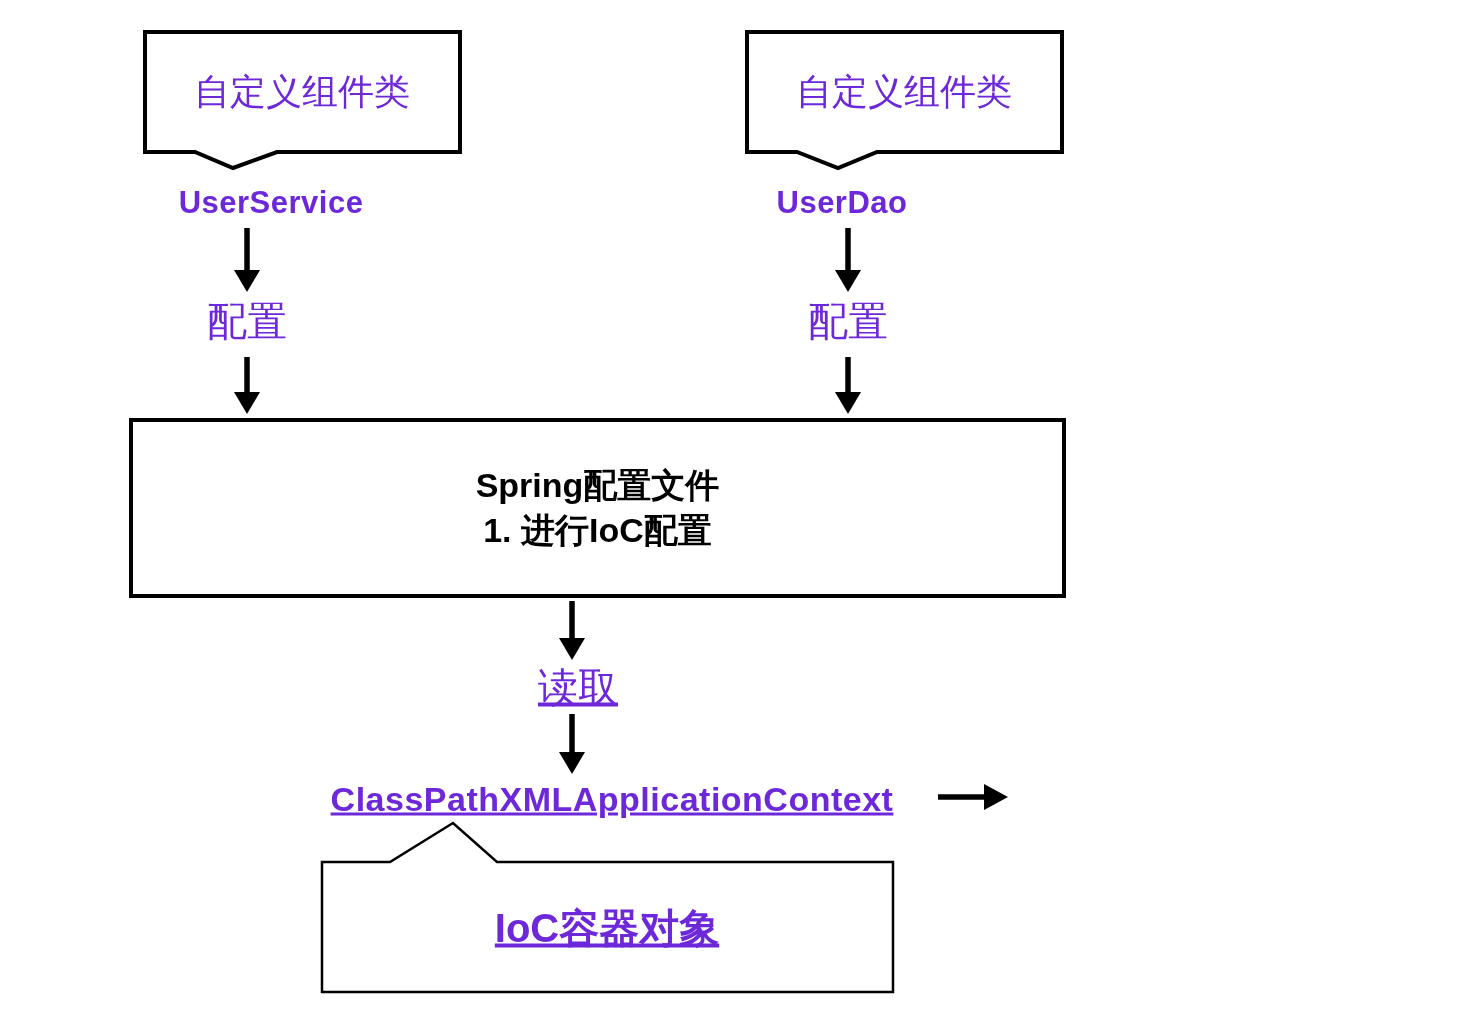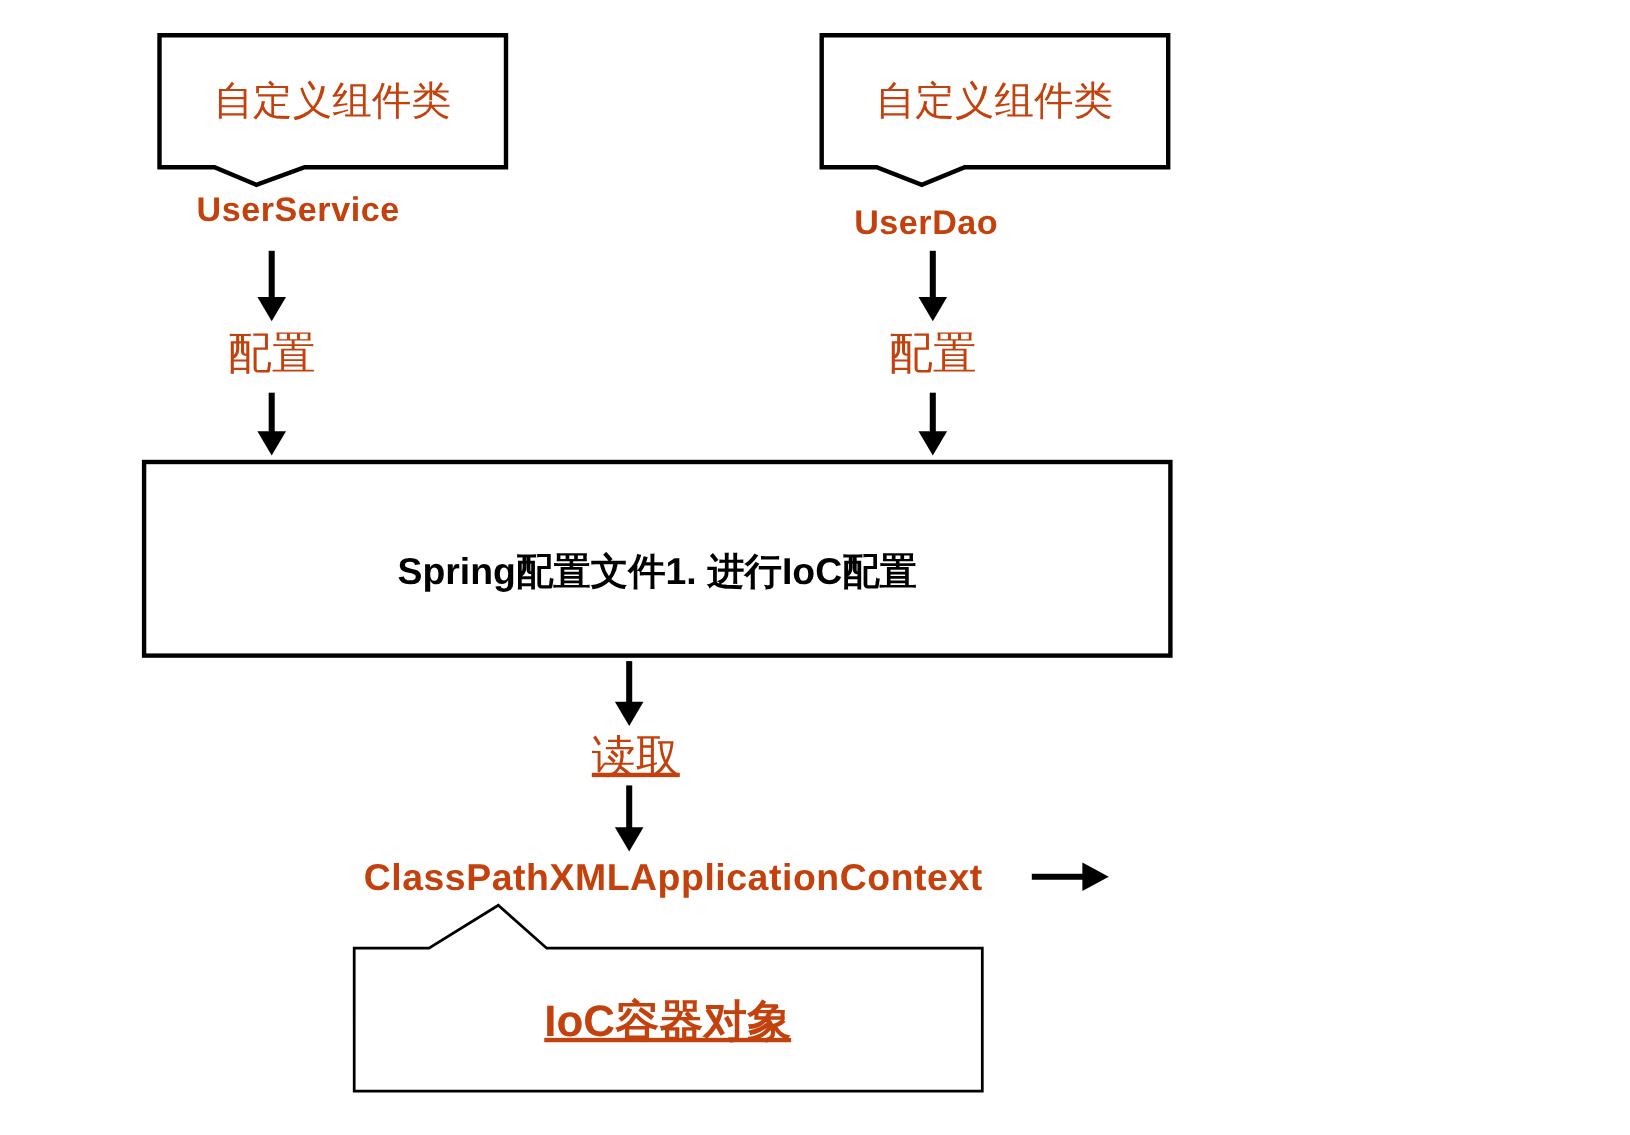--- a/index.html
+++ b/index.html
@@ -20,21 +20,21 @@
     position: absolute;
     left: 0;
     top: 0;
     width: 1482px;
     height: 1032px;
   }
   .lbl {
     position: absolute;
     white-space: nowrap;
     transform: translate(-50%, -50%);
-    color: #c2410c;
+    color: #6d28d9;
   }
   .serif-cn {
     font-family: "Liberation Serif", "DejaVu Serif", serif;
     font-weight: 400;
   }
   .bold-sans {
     font-family: "Liberation Sans", "DejaVu Sans", sans-serif;
     font-weight: 700;
   }
   .callout-title {
@@ -43,24 +43,25 @@
   .class-name {
     font-size: 31px;
     letter-spacing: 0.5px;
   }
   .edge-label {
     font-size: 40px;
   }
   .spring-text {
     position: absolute;
     left: 131px;
-    top: 432px;
+    top: 420px;
     width: 933px;
     height: 176px;
     display: flex;
+    flex-direction: column;
     justify-content: center;
     align-items: center;
     text-align: center;
     font-size: 34px;
     line-height: 45px;
   }
   .context-label {
     font-size: 34px;
     letter-spacing: 0.5px;
   }
@@ -123,33 +124,33 @@
     <g>
       <line x1="938" y1="797" x2="986" y2="797" stroke="#000000" stroke-width="5.5"></line>
       <polygon points="984,784 984,810 1008,797" fill="#000000"></polygon>
     </g>
   </svg>
 
   <div class="lbl serif-cn callout-title" style="left:302px; top:92px;">自定义组件类</div>
 
   <div class="lbl serif-cn callout-title" style="left:904px; top:92px;">自定义组件类</div>
 
-  <div class="lbl bold-sans class-name" style="left:271px; top:191px;">UserService</div>
+  <div class="lbl bold-sans class-name" style="left:271px; top:203px;">UserService</div>
 
   <div class="lbl bold-sans class-name" style="left:842px; top:203px;">UserDao</div>
 
   <div class="lbl serif-cn edge-label" style="left:247px; top:321px;">配置</div>
 
   <div class="lbl serif-cn edge-label" style="left:848px; top:321px;">配置</div>
 
   <div class="spring-text bold-sans">
     <span>Spring配置文件</span>
     <span>1. 进行IoC配置</span>
   </div>
 
   <div class="lbl serif-cn edge-label" style="left:578px; top:687px;text-decoration:underline;">读取</div>
 
-  <div class="lbl bold-sans context-label" style="left:612px; top:799px;">ClassPathXMLApplicationContext</div>
+  <div class="lbl bold-sans context-label" style="left:612px; top:799px;text-decoration:underline;">ClassPathXMLApplicationContext</div>
 
 
   <div class="lbl bold-sans ioc-label" style="left:607px; top:928px;">IoC容器对象</div>
 
 </div>
 
 </body></html>

